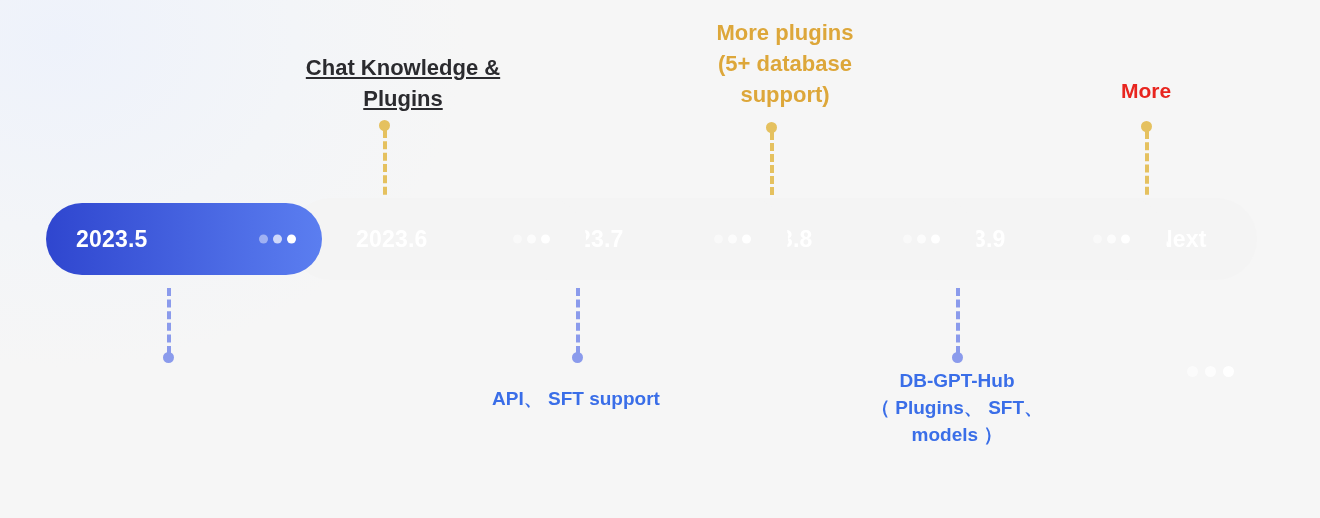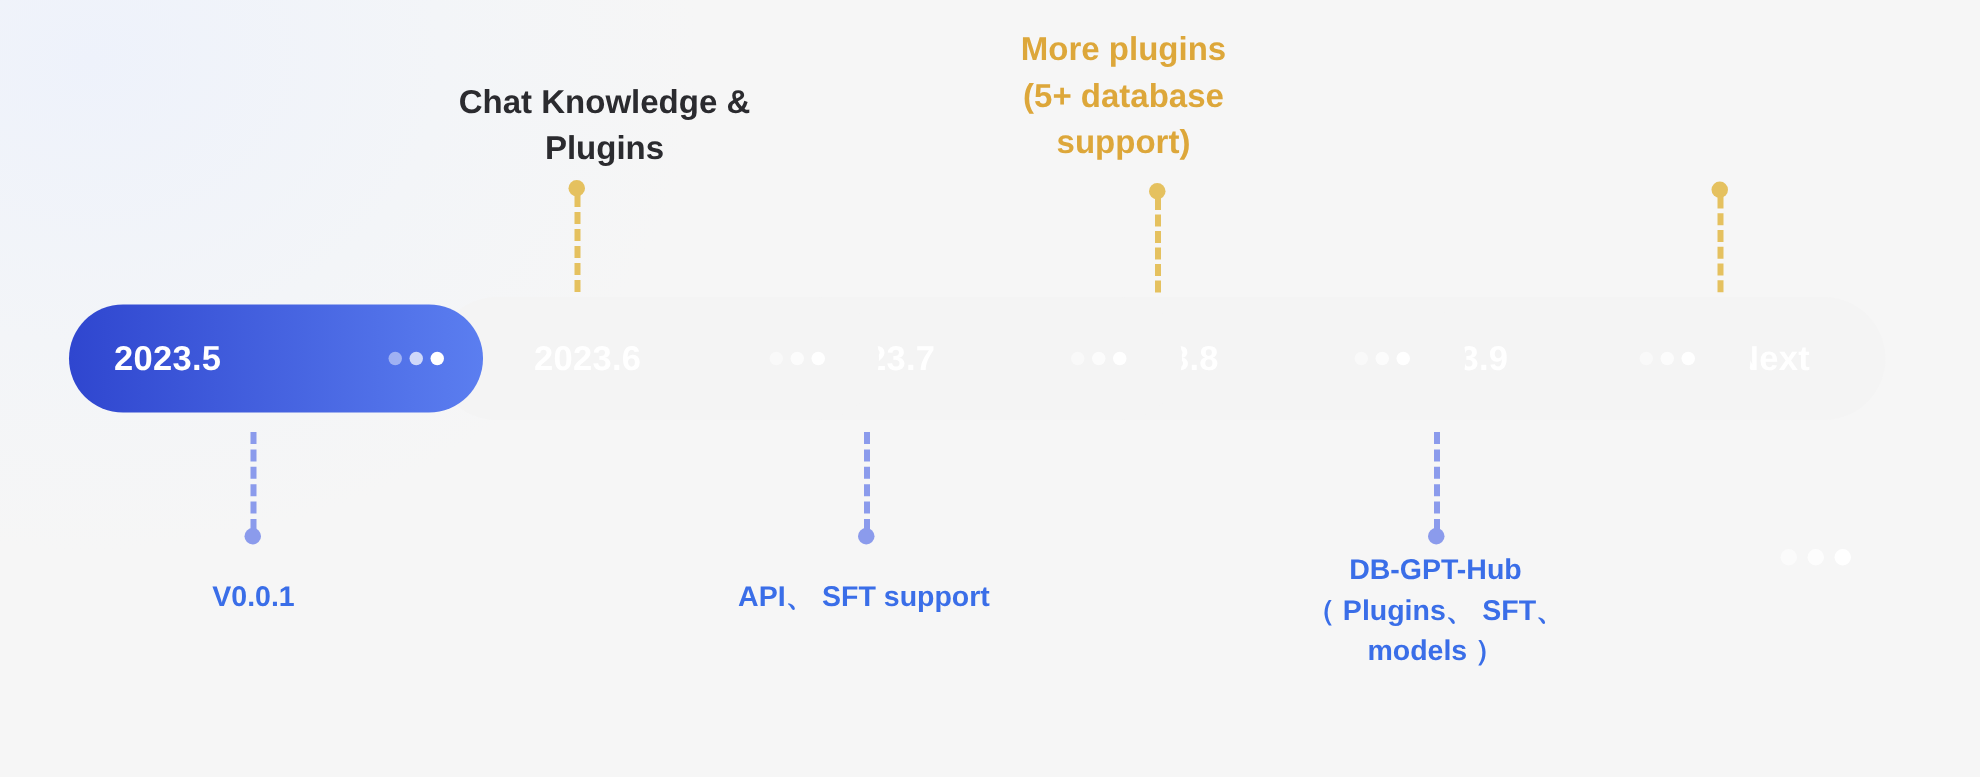--- a/index.html
+++ b/index.html
@@ -113,21 +113,21 @@
   }
 
   
   .callout {
     position: absolute;
     text-align: center;
     font-weight: bold;
     line-height: 1.42;
     white-space: pre-line;
   }
-  .callout.dark   { color: #2b2b2f; font-size: 22px; }
+  .callout.dark   { color: #2b2b2f; font-size: 22px; text-decoration: underline; }
   .callout.gold   { color: #dda73a; font-size: 22px; }
   .callout.red    { color: #e8251f; font-size: 21px; }
   .callout.blue   { color: #3a6ee8; font-size: 19px; }
 
   
   .deco-dots {
     position: absolute;
     right: 86px;
     top: 366px;
     display: flex;
@@ -150,29 +150,30 @@
 <div id="roadmap">
 
   <div class="callout dark" style="left:253px; top:52px; width:300px;">Chat Knowledge &amp;
 Plugins</div>
 
   <div class="conn" style="left:382px; top:120px; height:85px; color:#e5c15f;">
     <span class="knob" style="top:0;"></span>
     <span class="line" style="top:10px; height:76px;"></span>
   </div>
 
-  <div class="callout gold" style="left:624px; top:17px; width:250px;">More plugins
+  <div class="callout gold" style="left:660px; top:17px; width:250px;">More plugins
 (5+ database
 support)</div>
 
   <div class="conn" style="left:769px; top:122px; height:83px; color:#e5c15f;">
     <span class="knob" style="top:0;"></span>
     <span class="line" style="top:10px; height:74px;"></span>
   </div>
 
+  <div class="callout red" style="left:1071px; top:76px; width:150px;">More</div>
 
   <div class="conn" style="left:1144px; top:121px; height:84px; color:#e5c15f;">
     <span class="knob" style="top:0;"></span>
     <span class="line" style="top:10px; height:75px;"></span>
   </div>
 
   <div class="bar">
 
     <div class="seg seg-blue-1" style="left:0px; width:276px; z-index:7;">
       <span class="seg-label" style="left:30px;">2023.5</span>
@@ -223,21 +224,20 @@
       <span class="seg-label" style="left:98px;">Next</span>
     </div>
 
   </div>
 
   <div class="conn" style="left:166px; top:288px; height:80px; color:#8b9bec;">
     <span class="line" style="top:0; height:66px;"></span>
     <span class="knob" style="top:64px;"></span>
   </div>
 
-  <div class="callout blue" style="left:94px; top:386px; width:150px;">V0.0.1</div>
 
   <div class="conn" style="left:575px; top:288px; height:80px; color:#8b9bec;">
     <span class="line" style="top:0; height:66px;"></span>
     <span class="knob" style="top:64px;"></span>
   </div>
 
   <div class="callout blue" style="left:462px; top:386px; width:228px;">API、 SFT support</div>
 
   <div class="conn" style="left:955px; top:288px; height:80px; color:#8b9bec;">
     <span class="line" style="top:0; height:66px;"></span>

